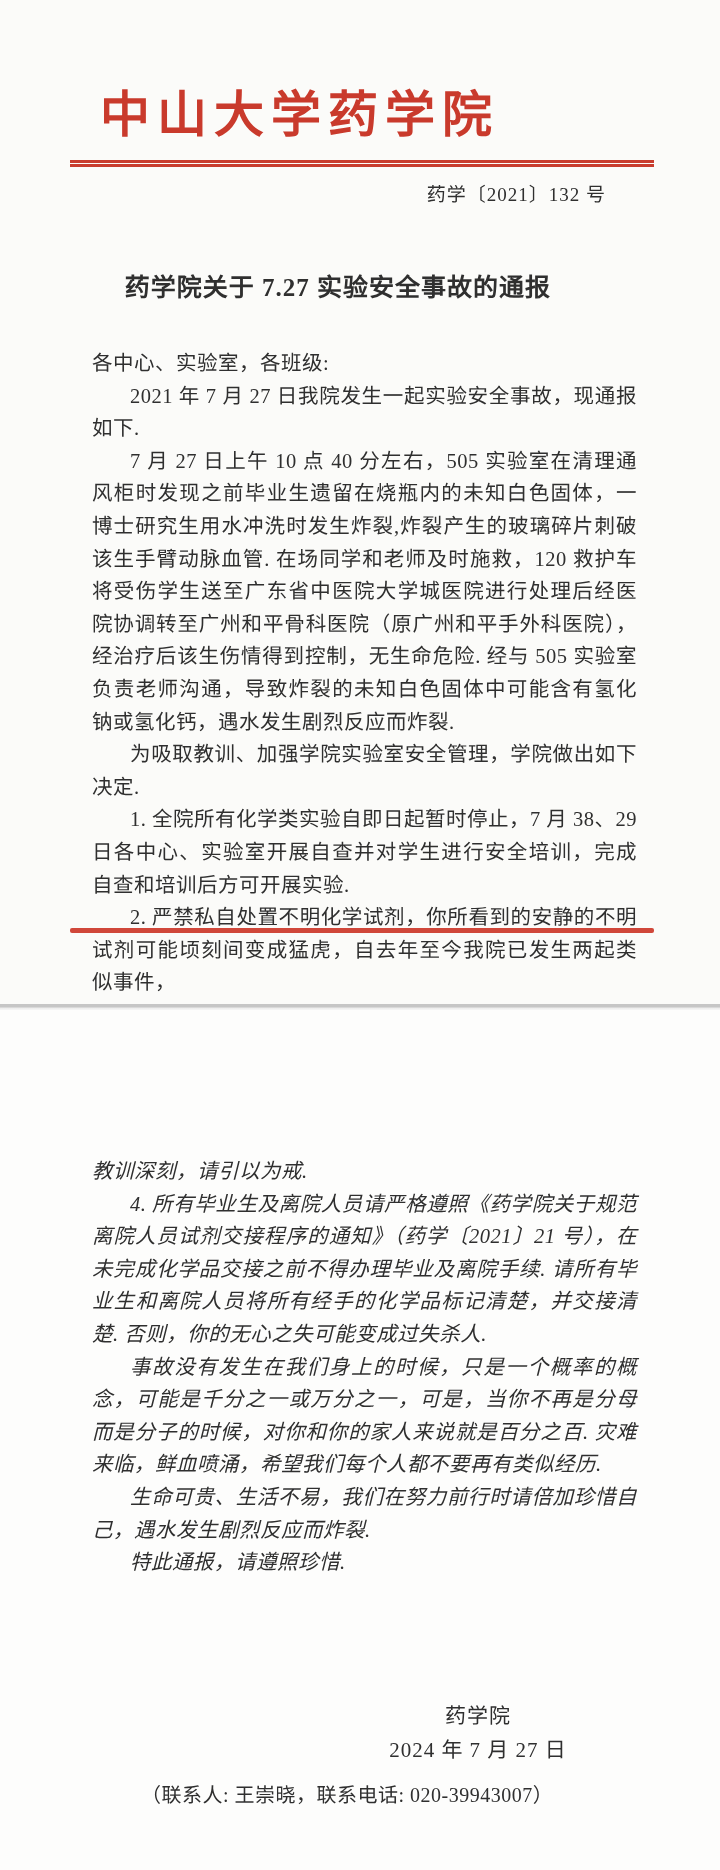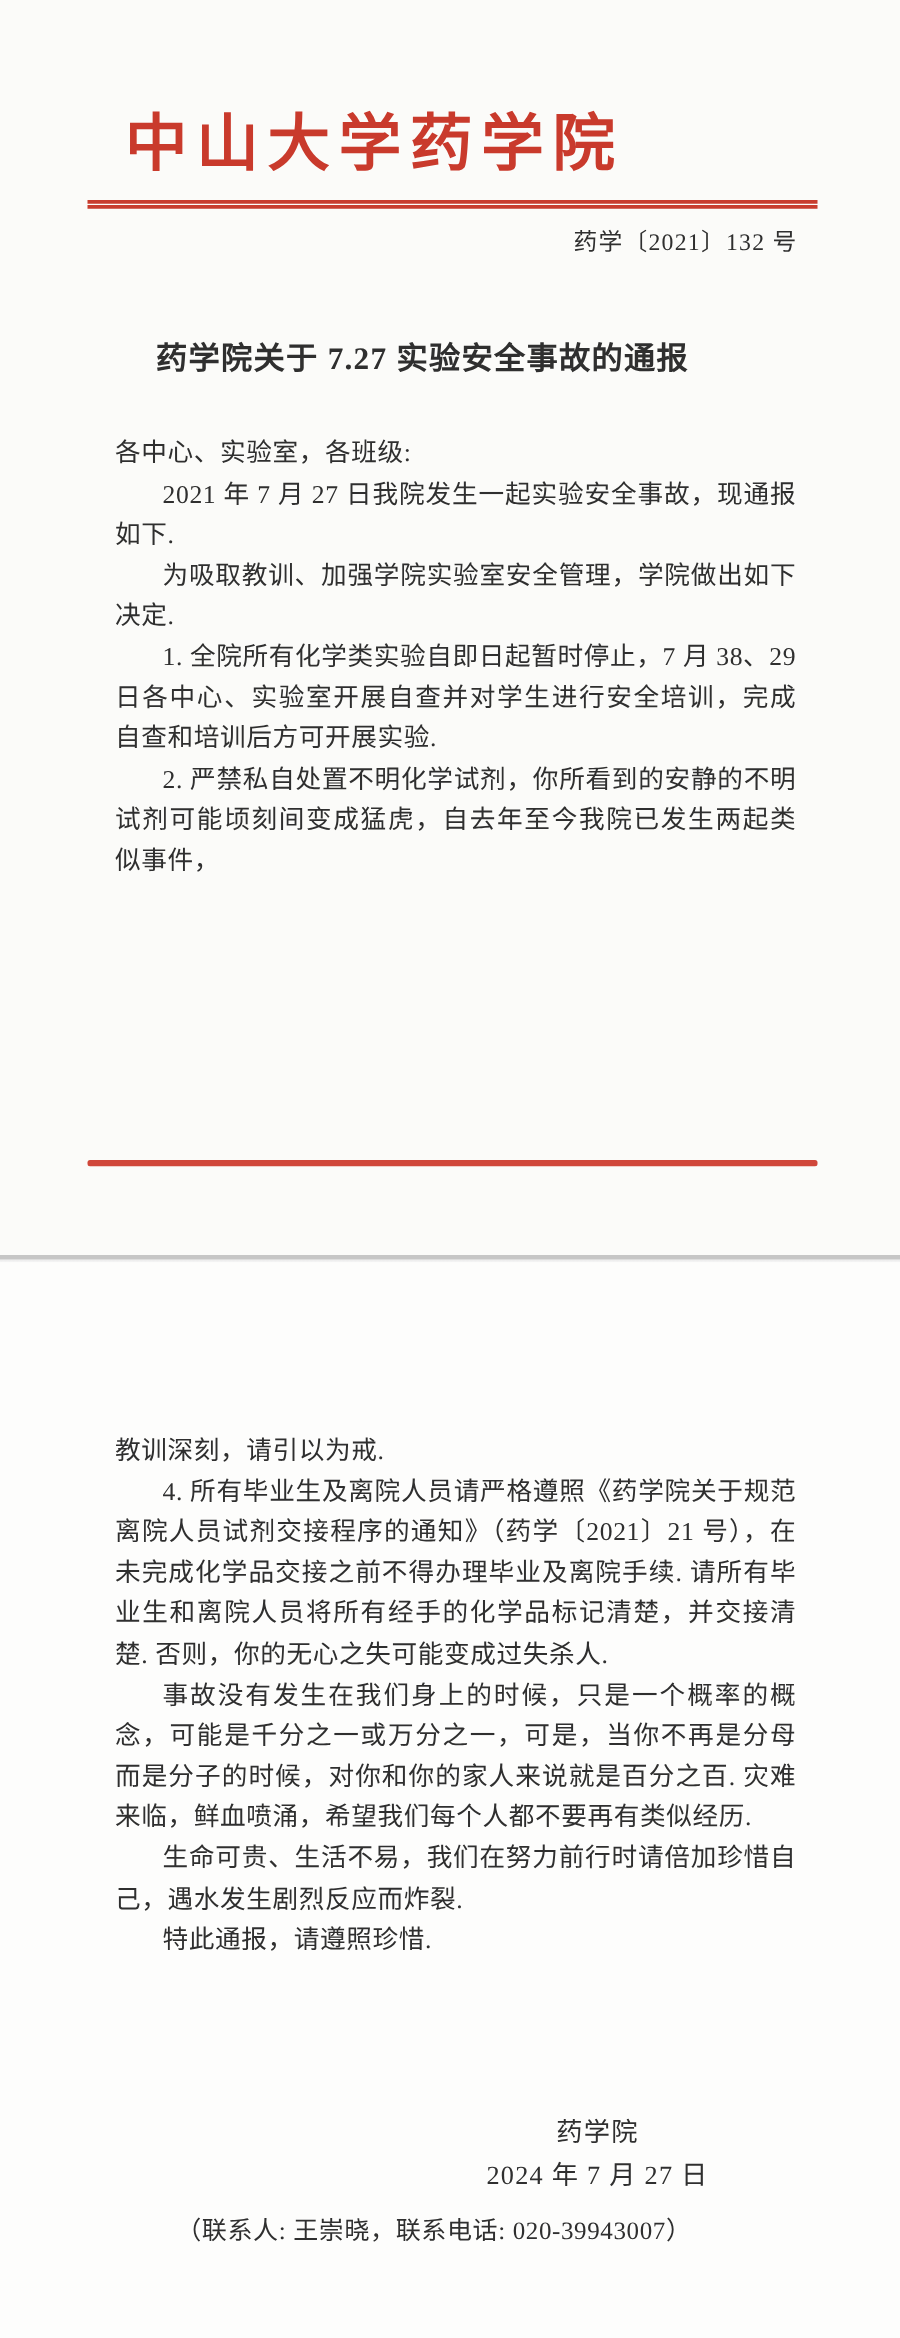--- a/index.html
+++ b/index.html
@@ -28,21 +28,21 @@
     font-size:50px;line-height:58px;font-weight:bold;
     letter-spacing:7px;color:var(--brand-red);
     white-space:nowrap;
   }
   .red-rule{
     margin:16px 66px 0 70px;height:7px;
     border-top:3px solid var(--rule-red);
     border-bottom:3px solid var(--rule-red);
   }
   .doc-number{
-    margin-top:14px;padding-right:82px;text-align:right;
+    margin-top:14px;padding-right:114px;text-align:right;
     font-size:19px;line-height:27px;letter-spacing:1px;
   }
   .doc-title{
     margin-top:62px;text-align:center;
     transform:translateX(-22px);
     font-size:25px;line-height:36px;font-weight:bold;
     letter-spacing:1px;white-space:nowrap;
   }
   .body-block{
     margin:41px 83px 0 92px;
@@ -89,33 +89,34 @@
 
     <div class="red-rule"></div>
 
     <div class="doc-number">药学〔2021〕132 号</div>
 
     <div class="doc-title">药学院关于 7.27 实验安全事故的通报</div>
 
     <div class="body-block">
         <div class="para">各中心、实验室，各班级:</div>
         <div class="para indent">2021 年 7 月 27 日我院发生一起实验安全事故，现通报如下.</div>
+        <div class="para indent">7 月 27 日上午 10 点 40 分左右，505 实验室在清理通风柜时发现之前毕业生遗留在烧瓶内的未知白色固体，一博士研究生用水冲洗时发生炸裂,炸裂产生的玻璃碎片刺破该生手臂动脉血管. 在场同学和老师及时施救，120 救护车将受伤学生送至广东省中医院大学城医院进行处理后经医院协调转至广州和平骨科医院（原广州和平手外科医院），经治疗后该生伤情得到控制，无生命危险. 经与 505 实验室负责老师沟通，导致炸裂的未知白色固体中可能含有氢化钠或氢化钙，遇水发生剧烈反应而炸裂.</div>
         <div class="para indent">为吸取教训、加强学院实验室安全管理，学院做出如下决定.</div>
         <div class="para indent">1. 全院所有化学类实验自即日起暂时停止，7 月 38、29 日各中心、实验室开展自查并对学生进行安全培训，完成自查和培训后方可开展实验.</div>
         <div class="para indent">2. 严禁私自处置不明化学试剂，你所看到的安静的不明试剂可能顷刻间变成猛虎，自去年至今我院已发生两起类似事件，</div>
       </div>
 
     <div class="p1-footer-line"></div>
   </div>
 
   <div class="page-seam"></div>
 
   <div class="page2">
 
-    <div class="body-block" style="margin-top:0;">
+    <div class="body-block" style="margin-top:10px;font-style:italic;">
         <div class="para">教训深刻，请引以为戒.</div>
         <div class="para indent">4. 所有毕业生及离院人员请严格遵照《药学院关于规范离院人员试剂交接程序的通知》（药学〔2021〕21 号），在未完成化学品交接之前不得办理毕业及离院手续. 请所有毕业生和离院人员将所有经手的化学品标记清楚，并交接清楚. 否则，你的无心之失可能变成过失杀人.</div>
         <div class="para indent">事故没有发生在我们身上的时候，只是一个概率的概念，可能是千分之一或万分之一，可是，当你不再是分母而是分子的时候，对你和你的家人来说就是百分之百. 灾难来临，鲜血喷涌，希望我们每个人都不要再有类似经历.</div>
         <div class="para indent">生命可贵、生活不易，我们在努力前行时请倍加珍惜自己，遇水发生剧烈反应而炸裂.</div>
         <div class="para indent">特此通报，请遵照珍惜.</div>
       </div>
 
     <div class="signature">
       <div>药学院</div>
       <div>2024 年 7 月 27 日</div>

